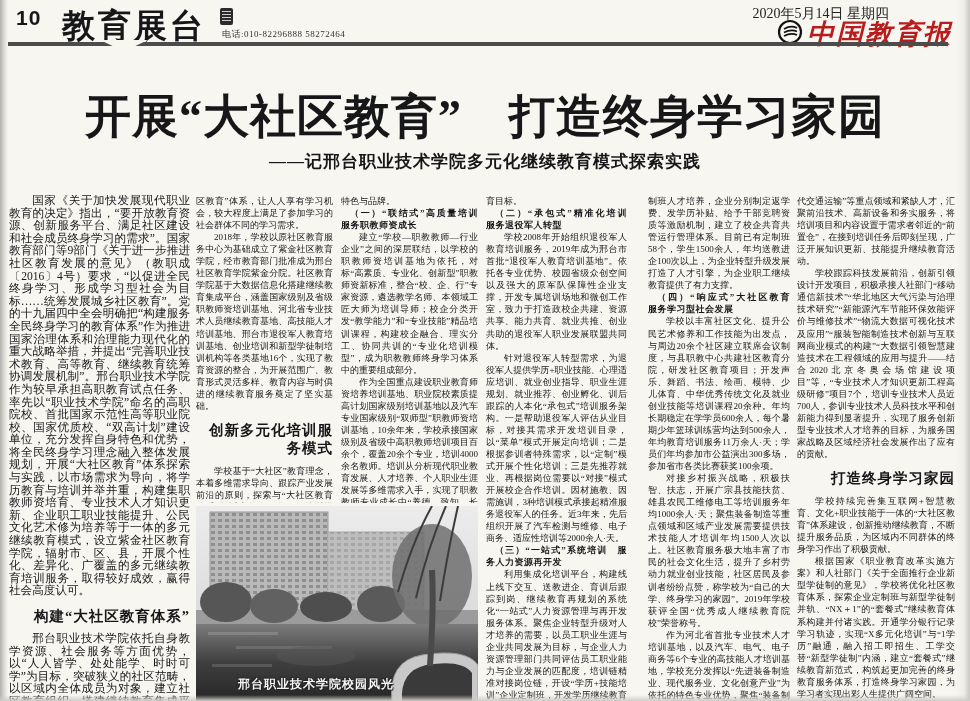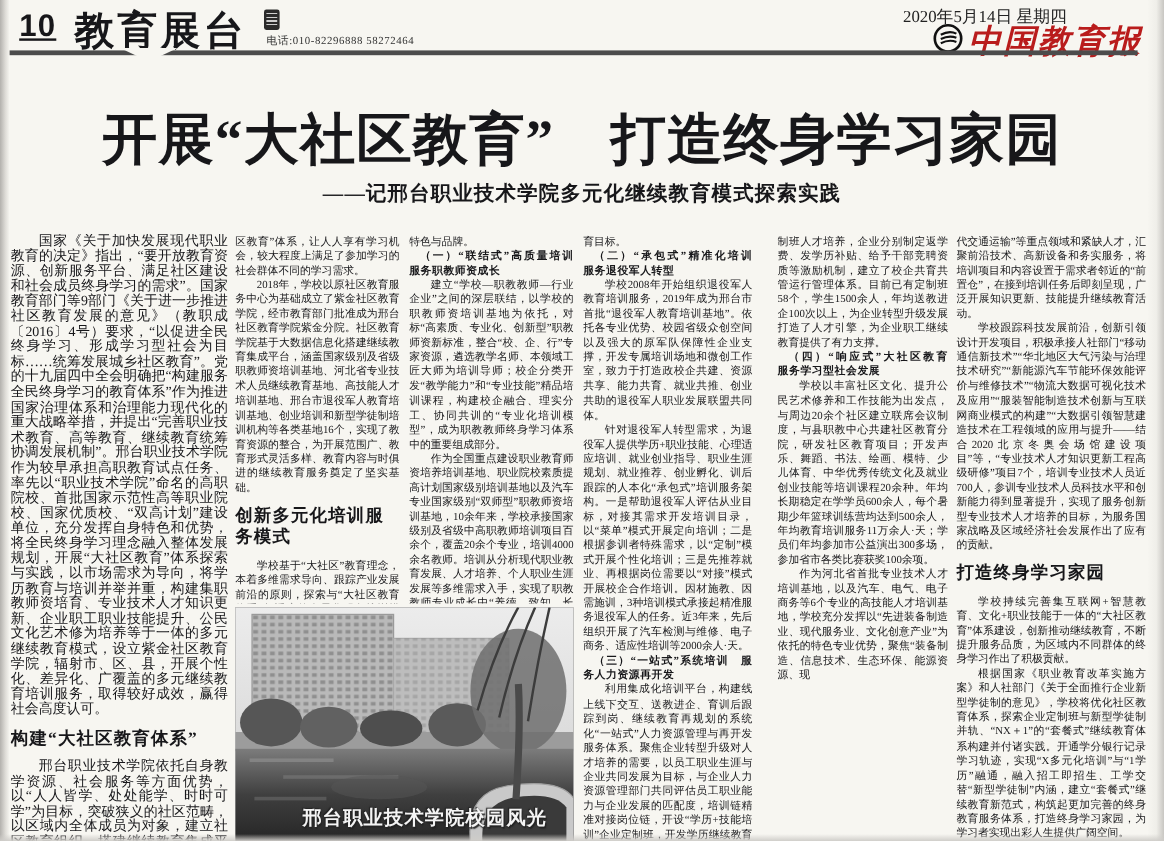--- a/index.html
+++ b/index.html
@@ -7,21 +7,21 @@
         font-family:"Liberation Serif","DejaVu Serif",serif;color:#17171a;}
   .edge-left{position:absolute;left:0;top:0;bottom:0;width:8px;
         background:linear-gradient(90deg,#b3b1ad,#dddbd6 55%,rgba(0,0,0,0));}
   .edge-right{position:absolute;right:0;top:0;bottom:0;width:14px;
         background:linear-gradient(270deg,#c8c6c2,#efeee9 45%,rgba(0,0,0,0));}
   .edge-bottom{position:absolute;left:0;right:0;bottom:0;height:6px;
         background:linear-gradient(0deg,#cfcdc9,rgba(0,0,0,0));}
   
   .hdr{position:absolute;left:10px;top:4px;right:16px;height:40px;}
   .pageno{position:absolute;left:6px;top:2px;font-family:"Liberation Sans","DejaVu Sans",sans-serif;
-        font-size:26px;font-weight:bold;letter-spacing:1px;text-decoration:underline;}
+        font-size:21px;font-weight:bold;letter-spacing:1px;}
   .section{position:absolute;left:52px;top:0px;font-family:"Liberation Sans","DejaVu Sans",sans-serif;
         font-size:33px;font-weight:bold;letter-spacing:3px;}
   .seal{position:absolute;left:210px;top:4px;width:13px;height:17px;background:#2b2b2b;border-radius:2px;}
   .seal i{position:absolute;left:2px;top:2px;right:2px;bottom:2px;
         background:repeating-linear-gradient(0deg,#2b2b2b 0 2px,#cfcfcf 2px 3px);}
   .phone{position:absolute;left:212px;top:24px;font-size:9px;color:#333;letter-spacing:.5px;}
   .date{position:absolute;right:65px;top:1px;font-size:14px;font-weight:normal;color:#222;}
   .masthead{position:absolute;right:2px;top:12px;display:flex;align-items:center;}
   .mh-text{font-size:27px;font-weight:bold;font-style:italic;letter-spacing:2px;color:#b91c1c;}
   .rule{position:absolute;left:8px;top:42px;width:940px;height:4px;background:#4c4c4c;}
@@ -32,29 +32,29 @@
         font-size:46px;font-weight:bold;letter-spacing:1px;white-space:nowrap;}
   .subtitle{position:absolute;left:60px;right:60px;top:150px;text-align:center;
         font-size:17px;font-weight:bold;letter-spacing:1px;}
   
   .col{position:absolute;top:195px;height:506px;overflow:hidden;text-align:justify;}
   .col p{margin:0;}
   .lede{font-size:11.6px;line-height:12.6px;}
   .bodycol{font-size:9px;line-height:12.05px;}
   .p{text-indent:2em;}
   .p0{text-indent:0;}
-  .h2{font-weight:bold;text-align:left;font-size:14.5px;letter-spacing:1px;
+  .h2{font-weight:bold;text-align:right;font-size:14.5px;letter-spacing:1px;
       margin:9px 0 8px 0 !important;text-indent:0;line-height:18px;}
   .sub{font-weight:bold;text-indent:1em;letter-spacing:.5px;}
   .byline{text-align:right;text-indent:0;padding-right:4px;}
   
   .photo{position:absolute;left:196px;top:506px;width:282px;height:195px;overflow:hidden;background:#888;}
   .caption{position:absolute;left:42px;bottom:8px;font-family:"Liberation Sans","DejaVu Sans",sans-serif;
-      font-size:16px;font-weight:bold;color:#f4f4f4;letter-spacing:1px;
-      text-shadow:1px 1px 1px #222,-1px -1px 1px #222;margin-left:14px;}
+      font-size:12px;font-weight:bold;color:#f4f4f4;letter-spacing:1px;
+      text-shadow:1px 1px 1px #222,-1px -1px 1px #222;}
 </style>
 </head>
 <body>
 
 <div class="page">
 
   <div class="hdr">
     <div class="pageno">10</div>
     <div class="section">教育展台</div>
     <div class="seal">
@@ -105,20 +105,21 @@
     <p class="p">针对退役军人转型需求，为退役军人提供学历+职业技能、心理适应培训、就业创业指导、职业生涯规划、就业推荐、创业孵化、训后跟踪的人本化“承包式”培训服务架构。一是帮助退役军人评估从业目标，对接其需求开发培训目录，以“菜单”模式开展定向培训；二是根据参训者特殊需求，以“定制”模式开展个性化培训；三是先推荐就业、再根据岗位需要以“对接”模式开展校企合作培训。因材施教、因需施训，3种培训模式承接起精准服务退役军人的任务。近3年来，先后组织开展了汽车检测与维修、电子商务、适应性培训等2000余人·天。</p>
     <p class="sub">（三）“一站式”系统培训　服务人力资源再开发</p>
     <p class="p">利用集成化培训平台，构建线上线下交互、送教进企、育训后跟踪到岗、继续教育再规划的系统化“一站式”人力资源管理与再开发服务体系。聚焦企业转型升级对人才培养的需要，以员工职业生涯与企业共同发展为目标，与企业人力资源管理部门共同评估员工职业能力与企业发展的匹配度，培训链精准对接岗位链，开设“学历+技能培训”企业定制班，开发学历继续教育与技术技能“双课程”，提供人力资源再开发解决方案。</p>
 
   </div>
 
   <div class="col bodycol" style="left:648px;width:142px;">
     <p class="p0">制班人才培养，企业分别制定返学费、发学历补贴、给予干部竞聘资质等激励机制，建立了校企共育共管运行管理体系。目前已有定制班58个，学生1500余人，年均送教进企100次以上，为企业转型升级发展打造了人才引擎，为企业职工继续教育提供了有力支撑。</p>
     <p class="sub">（四）“响应式”大社区教育　服务学习型社会发展</p>
     <p class="p">学校以丰富社区文化、提升公民艺术修养和工作技能为出发点，与周边20余个社区建立联席会议制度，与县职教中心共建社区教育分院，研发社区教育项目；开发声乐、舞蹈、书法、绘画、模特、少儿体育、中华优秀传统文化及就业创业技能等培训课程20余种。年均长期稳定在学学员600余人，每个暑期少年篮球训练营均达到500余人，年均教育培训服务11万余人·天；学员们年均参加市公益演出300多场，参加省市各类比赛获奖100余项。</p>
+    <p class="p">对接乡村振兴战略，积极扶智、扶志，开展广宗县技能扶贫、雄县农民工维修电工等培训服务年均1000余人·天；聚焦装备制造等重点领域和区域产业发展需要提供技术技能人才培训年均1500人次以上。社区教育服务极大地丰富了市民的社会文化生活，提升了乡村劳动力就业创业技能，社区居民及参训者纷纷点赞，称学校为“自己的大学、终身学习的家园”。2019年学校获评全国“优秀成人继续教育院校”荣誉称号。</p>
     <p class="p">作为河北省首批专业技术人才培训基地，以及汽车、电气、电子商务等6个专业的高技能人才培训基地，学校充分发挥以“先进装备制造业、现代服务业、文化创意产业”为依托的特色专业优势，聚焦“装备制造、信息技术、生态环保、能源资源、现</p>
   </div>
 
   <div class="col bodycol" style="left:797px;width:158px;">
     <p class="p0">代交通运输”等重点领域和紧缺人才，汇聚前沿技术、高新设备和务实服务，将培训项目和内容设置于需求者邻近的“前置仓”，在接到培训任务后即刻呈现，广泛开展知识更新、技能提升继续教育活动。</p>
     <p class="p">学校跟踪科技发展前沿，创新引领设计开发项目，积极承接人社部门“移动通信新技术”“华北地区大气污染与治理技术研究”“新能源汽车节能环保效能评价与维修技术”“物流大数据可视化技术及应用”“服装智能制造技术创新与互联网商业模式的构建”“大数据引领智慧建造技术在工程领域的应用与提升——结合2020北京冬奥会场馆建设项目”等，“专业技术人才知识更新工程高级研修”项目7个，培训专业技术人员近700人，参训专业技术人员科技水平和创新能力得到显著提升，实现了服务创新型专业技术人才培养的目标，为服务国家战略及区域经济社会发展作出了应有的贡献。</p>
     <p class="h2">打造终身学习家园</p>
     <p class="p">学校持续完善集互联网+智慧教育、文化+职业技能于一体的“大社区教育”体系建设，创新推动继续教育，不断提升服务品质，为区域内不同群体的终身学习作出了积极贡献。</p>
     <p class="p">根据国家《职业教育改革实施方案》和人社部门《关于全面推行企业新型学徒制的意见》，学校将优化社区教育体系，探索企业定制班与新型学徒制并轨、“NX＋1”的“套餐式”继续教育体系构建并付诸实践。开通学分银行记录学习轨迹，实现“X多元化培训”与“1学历”融通，融入招工即招生、工学交替“新型学徒制”内涵，建立“套餐式”继续教育新范式，构筑起更加完善的终身教育服务体系，打造终身学习家园，为学习者实现出彩人生提供广阔空间。</p>
     <p class="byline">（刘卫红　冯旭敏）</p>

